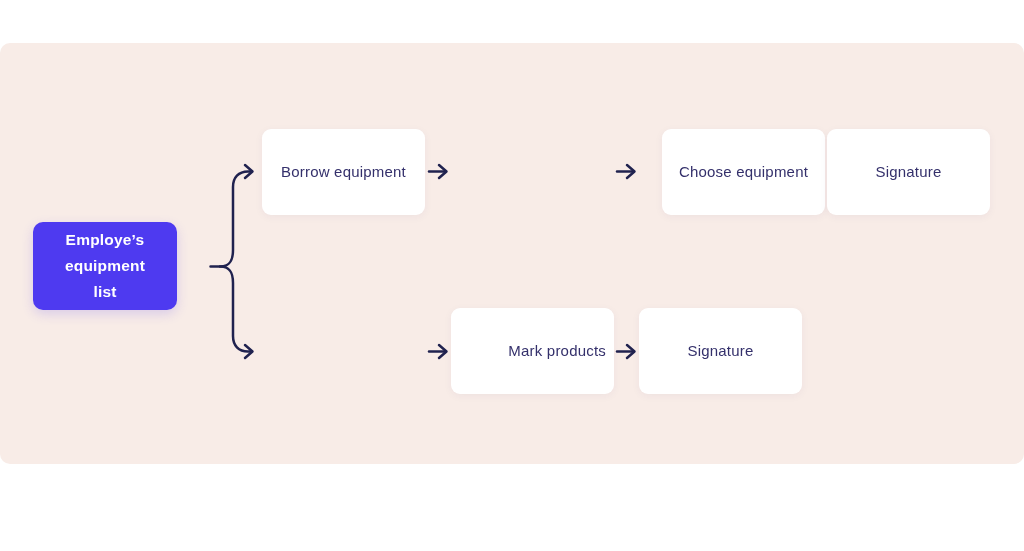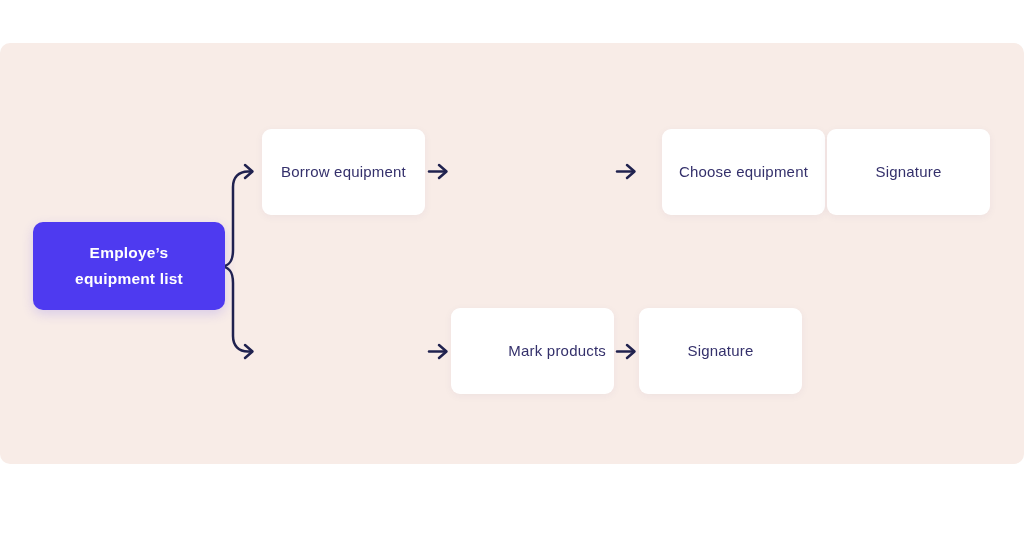--- a/index.html
+++ b/index.html
@@ -48,21 +48,21 @@
     height: 86px;
     background: #ffffff;
     color: #34306b;
     font-weight: 500;
     padding: 0 8px;
     box-shadow: 0 2px 8px rgba(60, 40, 110, 0.05);
   }
   .node.root {
     left: 33px;
     top: 222px;
-    width: 192px;
+    width: 144px;
     height: 88px;
     background: #4e3af0;
     color: #ffffff;
     font-weight: 700;
     font-size: 15.5px;
     border-radius: 10px;
     padding: 0 20px;
     box-shadow: 0 4px 12px rgba(78, 58, 240, 0.18);
   }
   

